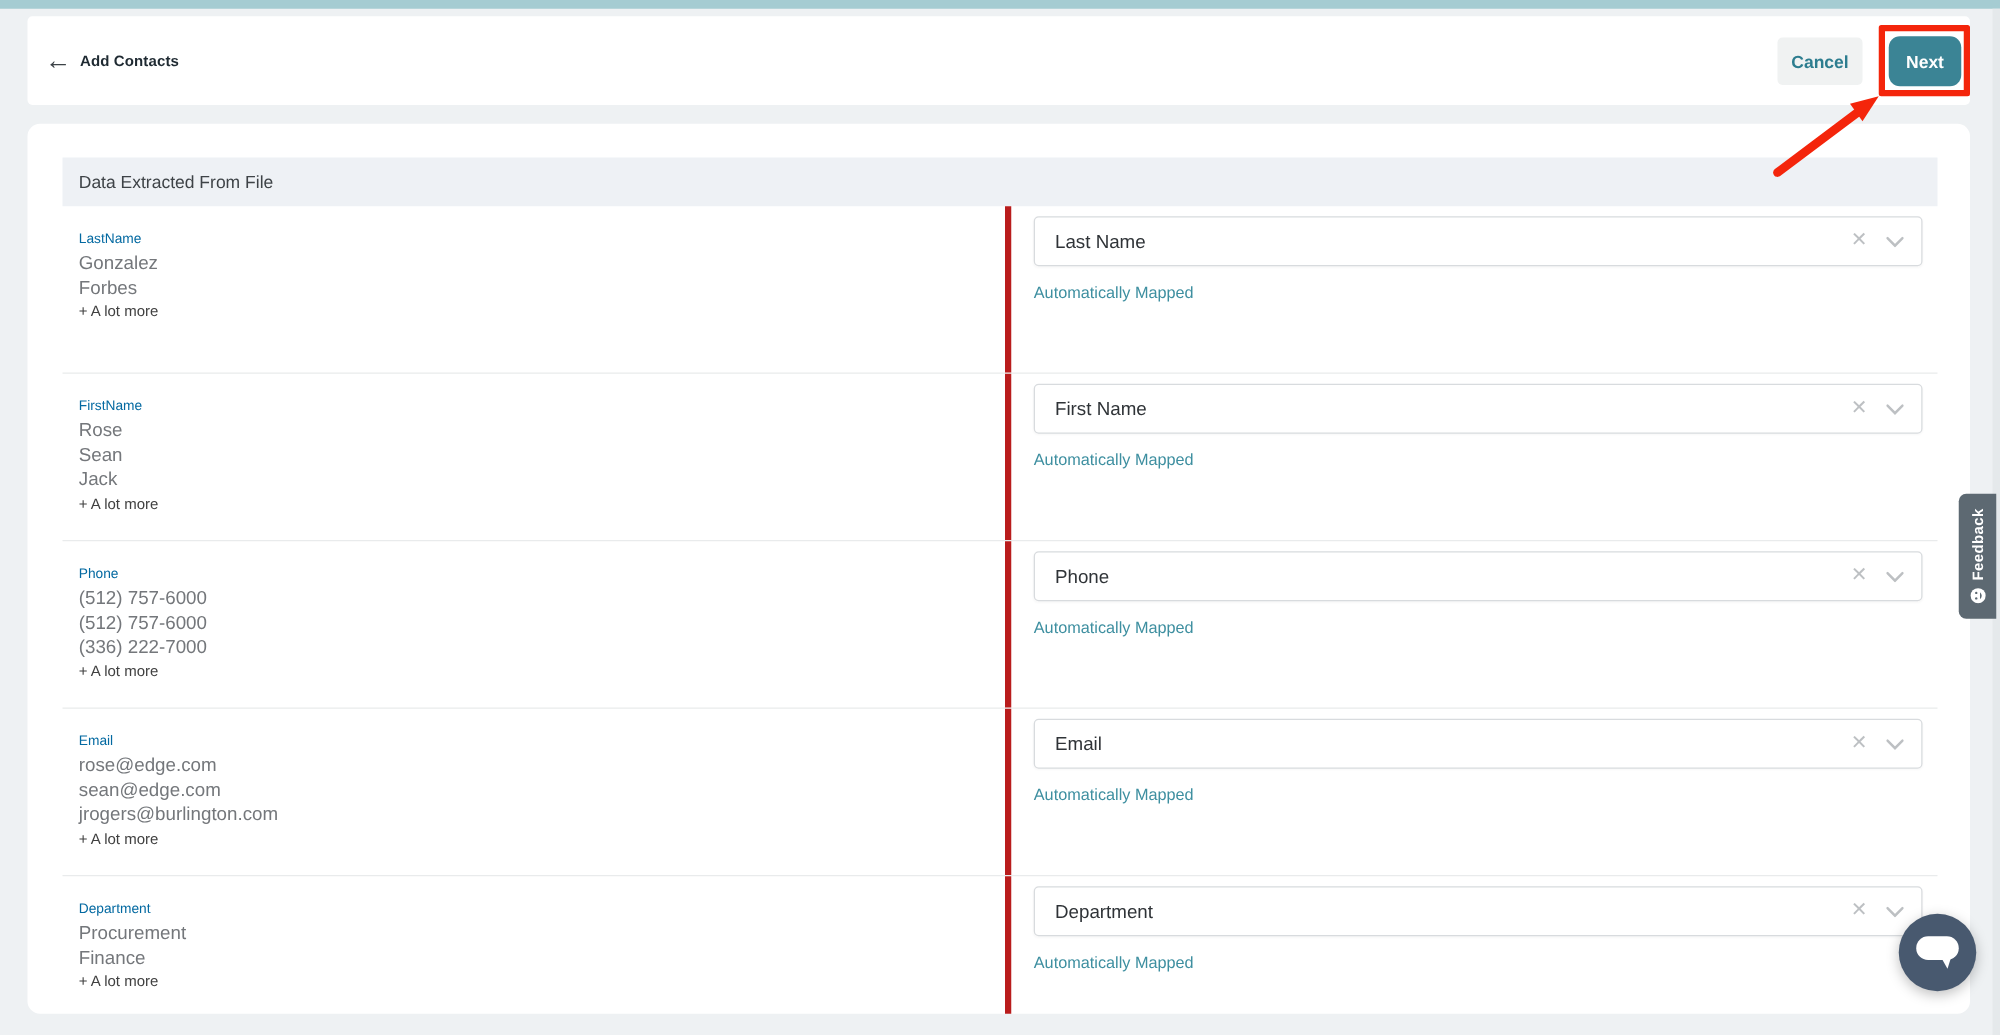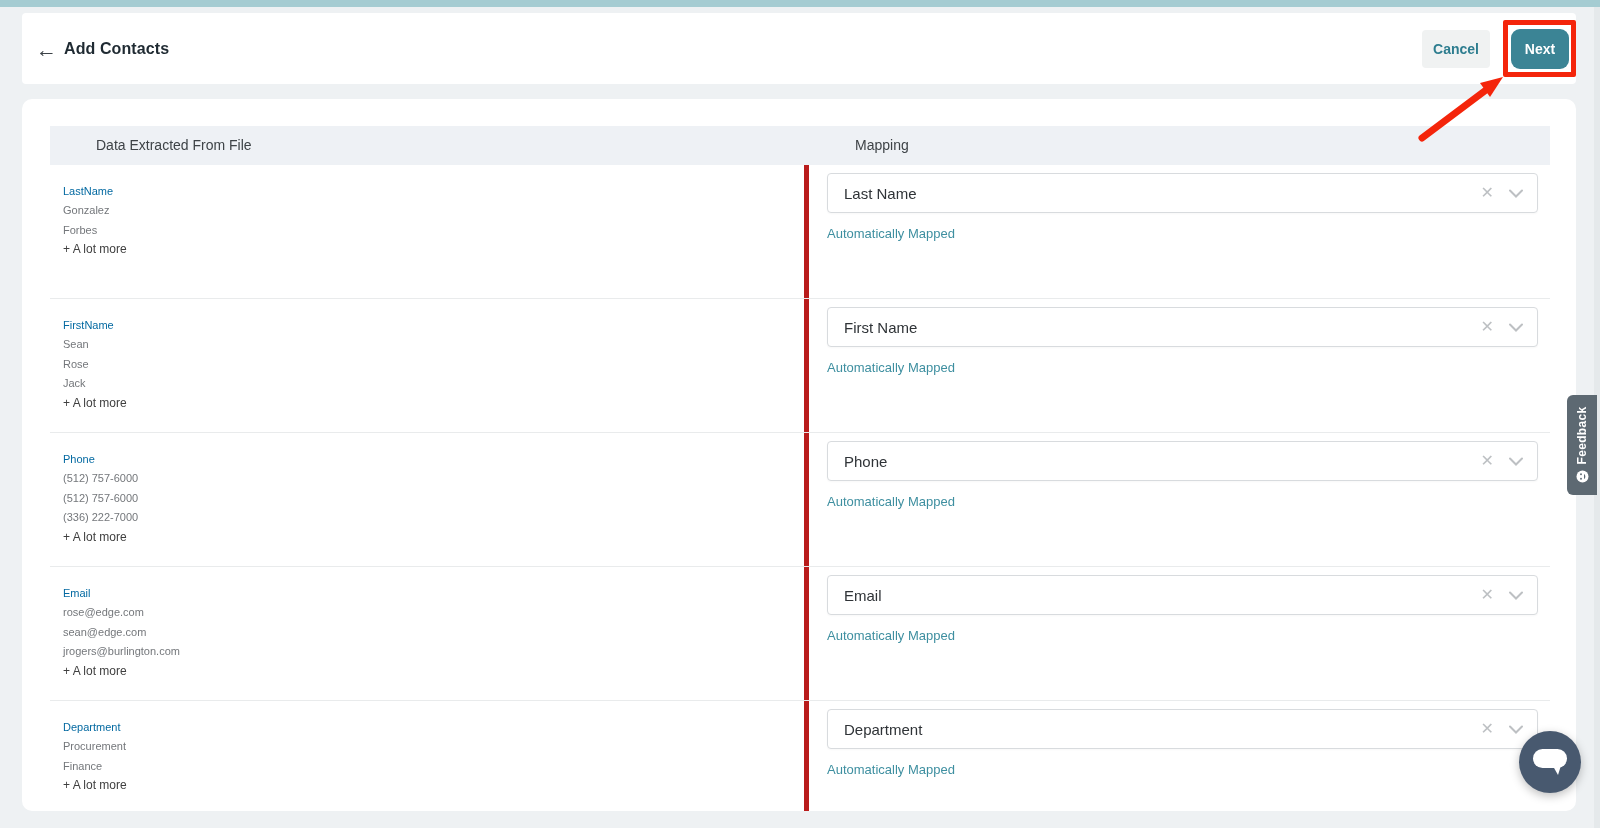--- a/index.html
+++ b/index.html
@@ -8,43 +8,43 @@
 
   
   .topbar{position:absolute;left:0;top:0;width:1600px;height:7px;background:var(--top-bar-teal,#a5ccd2);}
 
   
   .scroll-strip{position:absolute;right:0;top:7px;width:6px;height:821px;background:#e5e9eb;}
 
   
   .header-band{position:absolute;left:22px;top:13px;width:1554px;height:71px;background:#fff;border-radius:4px;}
   .back-arrow{position:absolute;left:14px;top:50%;transform:translateY(-50%);font-size:21px;color:#3c4247;cursor:pointer;line-height:1;}
-  .page-title{position:absolute;left:42px;top:50%;transform:translateY(-50%);font-size:16px;font-weight:bold;color:#1f2a32;letter-spacing:.1px;}
+  .page-title{position:absolute;left:42px;top:50%;transform:translateY(-50%);font-size:12px;font-weight:bold;color:#1f2a32;letter-spacing:.1px;}
   .btn{border:none;cursor:pointer;font-family:inherit;}
   .btn-cancel{position:absolute;right:86px;top:17px;width:68px;height:38px;border-radius:4px;background:#f0f2f2;color:#2d7d8f;font-size:14px;font-weight:bold;}
   .btn-next{position:absolute;right:7px;top:16px;width:58px;height:40px;border-radius:9px;background:var(--accent-teal,#3b8495);color:#fff;font-size:14px;font-weight:bold;}
 
   
   .red-rect{position:absolute;left:1503px;top:20px;width:73px;height:57px;border:5px solid var(--annotation-red,#f4250b);box-sizing:border-box;border-radius:2px;z-index:6;pointer-events:none;}
   .arrow-svg{position:absolute;left:1395px;top:68px;z-index:6;pointer-events:none;}
 
   
   .card{position:absolute;left:22px;top:99px;width:1554px;height:712px;background:#fff;border-radius:10px;overflow:hidden;}
   .table{position:absolute;left:28px;top:27px;width:1500px;}
   .thead{display:flex;height:39px;background:var(--header-bg,#eef1f5);}
   .th{box-sizing:border-box;font-size:14px;color:#3e4347;line-height:39px;}
-  .th-left{width:754px;padding-left:13px;margin-left:33px;}
+  .th-left{width:754px;padding-left:13px;}
   .th-right{flex:1;padding-left:18px;}
 
   .trow{display:flex;height:133px;border-bottom:1px solid #e9ebec;}
   .trow.last{height:114px;border-bottom:none;}
   .cell-left{width:754px;box-sizing:border-box;padding:16px 20px 0 13px;}
   .cell-right{flex:1;box-sizing:border-box;border-left:5px solid #b91c1c;padding:8px 12px 0 18px;}
   .field-label{font-size:11px;font-weight:500;color:#0369a1;line-height:20px;}
-  .sample{font-size:11px;color:#74777b;line-height:19.5px;}
+  .sample{font-size:15px;color:#74777b;line-height:19.5px;}
   .sample:first-of-type{margin-top:3px;}
   .more{font-size:12px;color:#404040;line-height:19.5px;}
 
   .dropdown{height:40px;border:1px solid #d8dbde;border-radius:4px;background:#fff;display:flex;align-items:center;padding:0 14px 0 16px;box-sizing:border-box;cursor:pointer;box-shadow:0 1px 2px rgba(0,0,0,.03);}
   .dd-value{flex:1;font-size:15px;color:#2f3337;}
   .dd-clear{color:#bdc0c3;font-size:16px;margin-right:15px;line-height:1;cursor:pointer;}
   .dd-chevron{display:flex;align-items:center;cursor:pointer;}
   .status{margin-top:13px;font-size:13px;color:var(--status-teal,#3e8fa0);}
 
   
@@ -71,21 +71,20 @@
   <div class="red-rect"></div>
   <svg class="arrow-svg" width="115" height="78" viewBox="0 0 115 78">
     <line x1="27" y1="70" x2="91" y2="22" stroke="#f4250b" stroke-width="7" stroke-linecap="round"></line>
     <polygon points="108,9 95,29 85,15" fill="#f4250b"></polygon>
   </svg>
 
   <div class="card">
     <div class="table">
       <div class="thead">
         <div class="th th-left">Data Extracted From File</div>
-        <div class="th th-right">Mapping</div>
       </div>
 
       <div class="trow">
         <div class="cell-left">
           <div class="field-label">LastName</div>
           <div class="sample">Gonzalez</div>
           <div class="sample">Forbes</div>
           <div class="more">+ A lot more</div>
         </div>
         <div class="cell-right">
@@ -98,22 +97,22 @@
                 </svg>
             </span>
           </div>
           <div class="status">Automatically Mapped</div>
         </div>
       </div>
 
       <div class="trow">
         <div class="cell-left">
           <div class="field-label">FirstName</div>
+          <div class="sample">Rose</div>
           <div class="sample">Sean</div>
-          <div class="sample">Rose</div>
           <div class="sample">Jack</div>
           <div class="more">+ A lot more</div>
         </div>
         <div class="cell-right">
           <div class="dropdown">
             <span class="dd-value">First Name</span>
             <span class="dd-clear">✕</span>
             <span class="dd-chevron">
               <svg width="14" height="9" viewBox="0 0 14 9">
                   <path d="M1 1.5 L7 7.5 L13 1.5" fill="none" stroke="#bdc0c3" stroke-width="2" stroke-linecap="round"></path>

